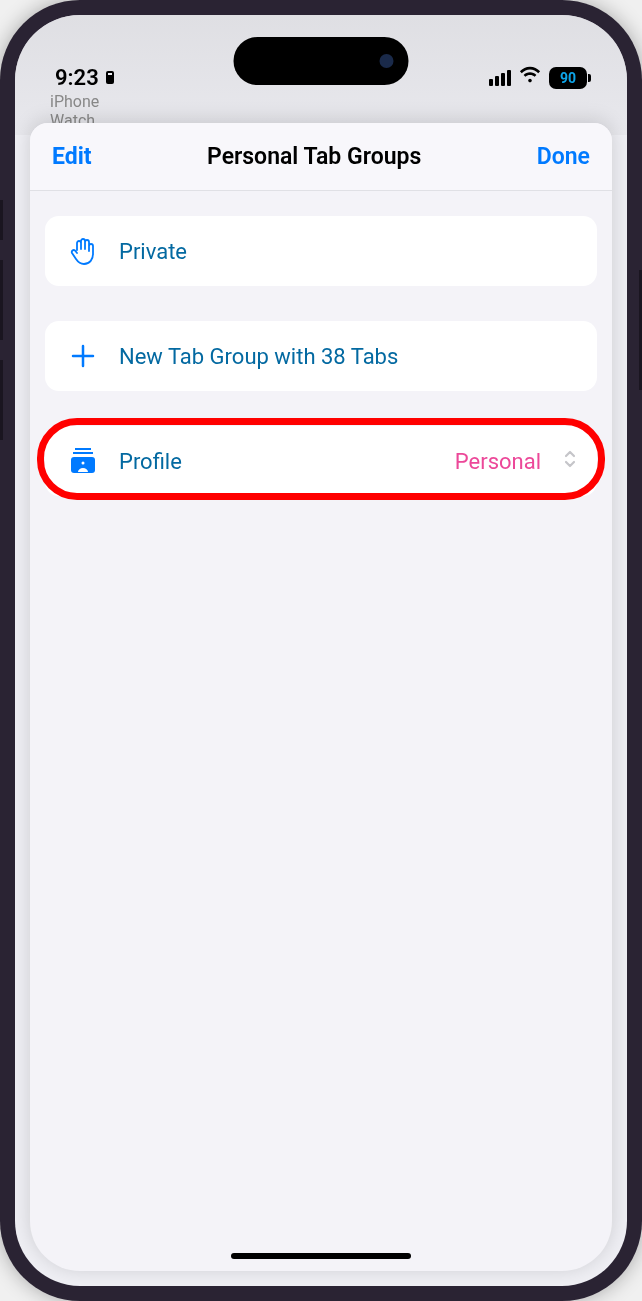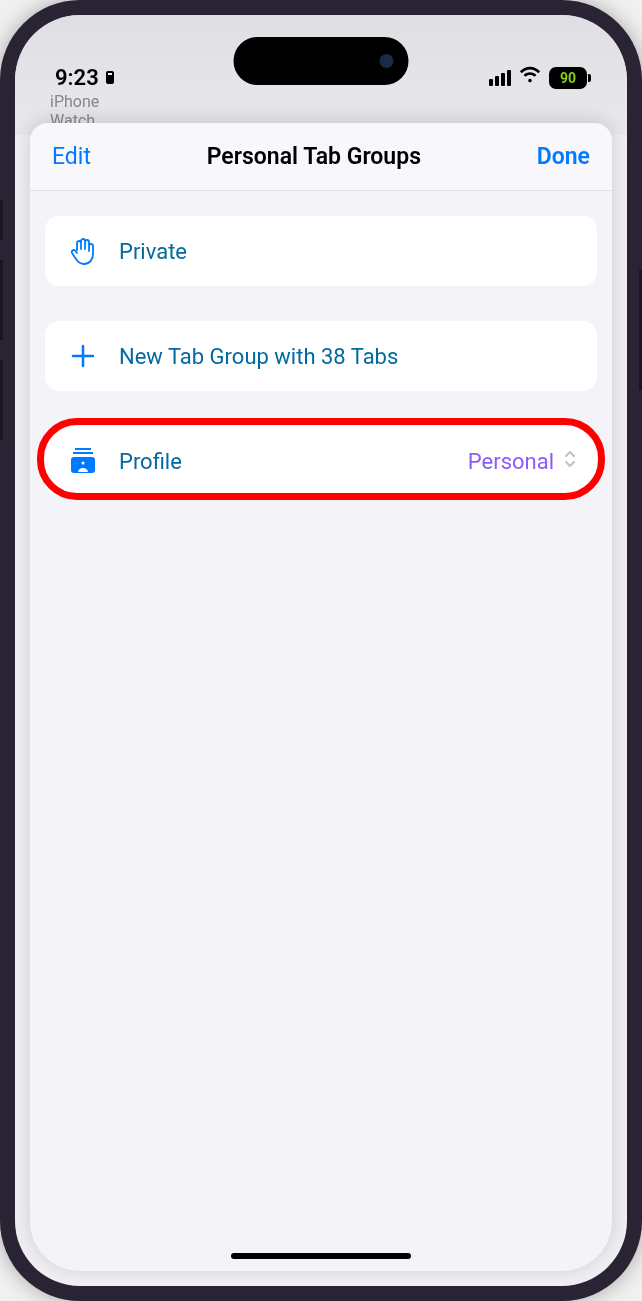--- a/index.html
+++ b/index.html
@@ -122,21 +122,21 @@
       height: 22px;
     }
     .battery {
       display: flex;
       align-items: center;
       justify-content: center;
       width: 38px;
       height: 22px;
       background: #000;
       border-radius: 7px;
-      color: #84cc16;
+      color: #0ea5e9;
       font-size: 14px;
       font-weight: 700;
       position: relative;
     }
     .battery::after {
       content: '';
       position: absolute;
       right: -4px;
       top: 50%;
       transform: translateY(-50%);
@@ -179,21 +179,21 @@
       align-items: center;
       justify-content: space-between;
       padding: 20px 22px;
       border-bottom: 1px solid #e0e0e5;
       background: #f8f7fb;
       border-radius: 18px 18px 0 0;
     }
     .header-btn {
       color: #007aff;
       font-size: 23px;
-      font-weight: 400;
+      font-weight: 700;
     }
     .header-btn.done {
       font-weight: 600;
     }
     .header-title {
       font-size: 23px;
       font-weight: 600;
       color: #000;
     }
     .sheet-content {
@@ -232,22 +232,22 @@
       margin-right: 18px;
       flex-shrink: 0;
     }
     .item-label {
       font-size: 22px;
       color: #0369a1;
       flex: 1;
     }
     .item-value {
       font-size: 22px;
-      color: #8b5cf6;
-      margin-right: 9px;
+      color: #ec4899;
+      margin-right: 22px;
     }
     .selector-icon {
       color: #c5c5c9;
     }
     .highlight-ring {
       position: absolute;
       border: 7px solid #ff0000;
       border-radius: 40px;
       pointer-events: none;
       z-index: 200;

